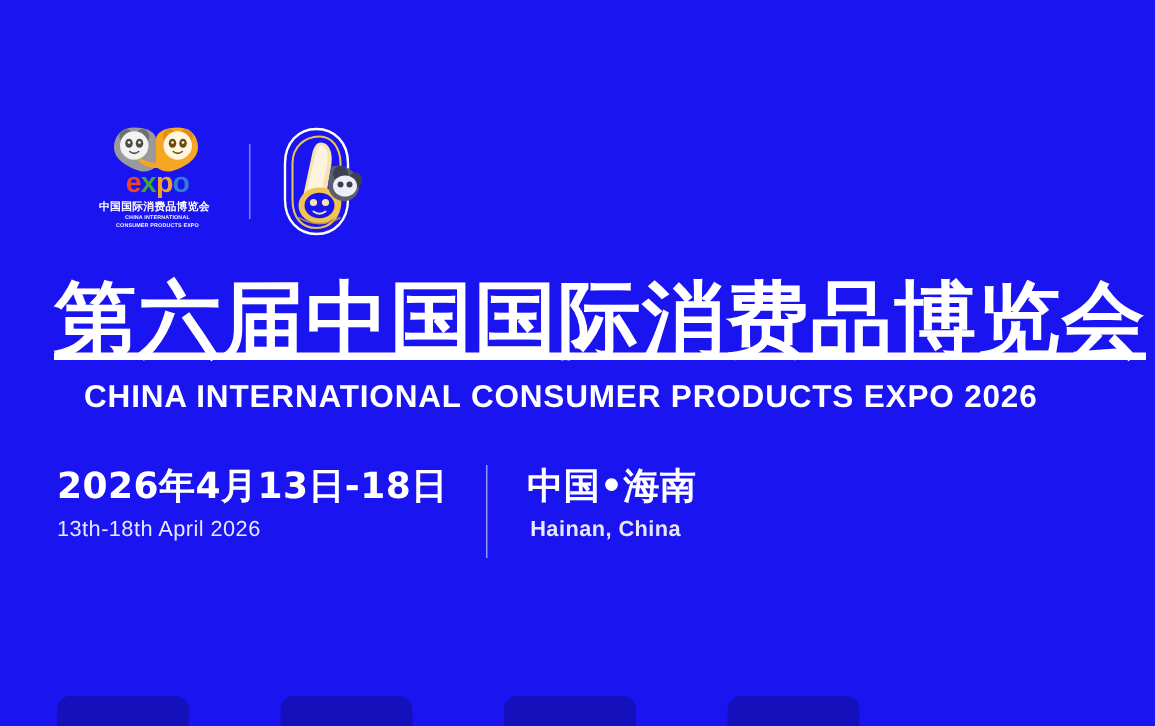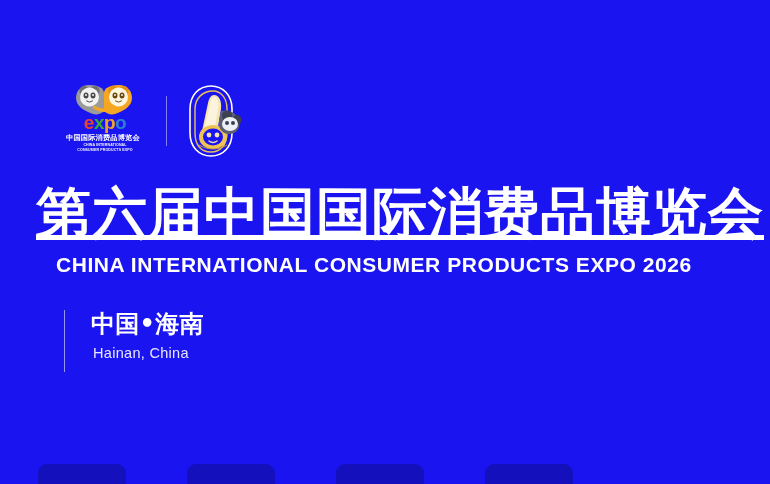--- a/index.html
+++ b/index.html
@@ -160,21 +160,21 @@
     line-height: 22px;
     white-space: nowrap;
     margin-top: 2px;
   }
   #info-divider {
     width: 1px;
     background: rgba(255,255,255,0.55);
     margin: 2px 26px 0 26px;
     height: 62px;
   }
-  #info-location .info-en { padding-left: 2px; }
+  #info-location .info-en { padding-left: 2px; font-weight: bold; }
 
   
   #card-strip {
     position: absolute;
     left: 0;
     bottom: 0;
     width: 770px;
     height: 26px;
   }
   .bottom-card {
@@ -244,20 +244,24 @@
         <circle cx="46" cy="40" r="2" fill="#3d4050"></circle>
         <path d="M12 62 Q26 70 40 62" stroke="#c9a23c" stroke-width="1.2" fill="none" opacity="0.8"></path>
       </svg>
     </div>
   </div>
 
   <div id="headline">第六届中国国际消费品博览会</div>
   <div id="subhead">CHINA INTERNATIONAL CONSUMER PRODUCTS EXPO 2026</div>
 
   <div id="info-row">
+    <div class="info-block" id="info-date">
+      <div class="info-cn">2026年4月13日-18日</div>
+      <div class="info-en">13th-18th April 2026</div>
+    </div>
 
     <div id="info-divider"></div>
 
     <div class="info-block" id="info-location">
       <div class="info-cn">中国•海南</div>
       <div class="info-en">Hainan, China</div>
     </div>
   </div>
 
   <div id="card-strip">

